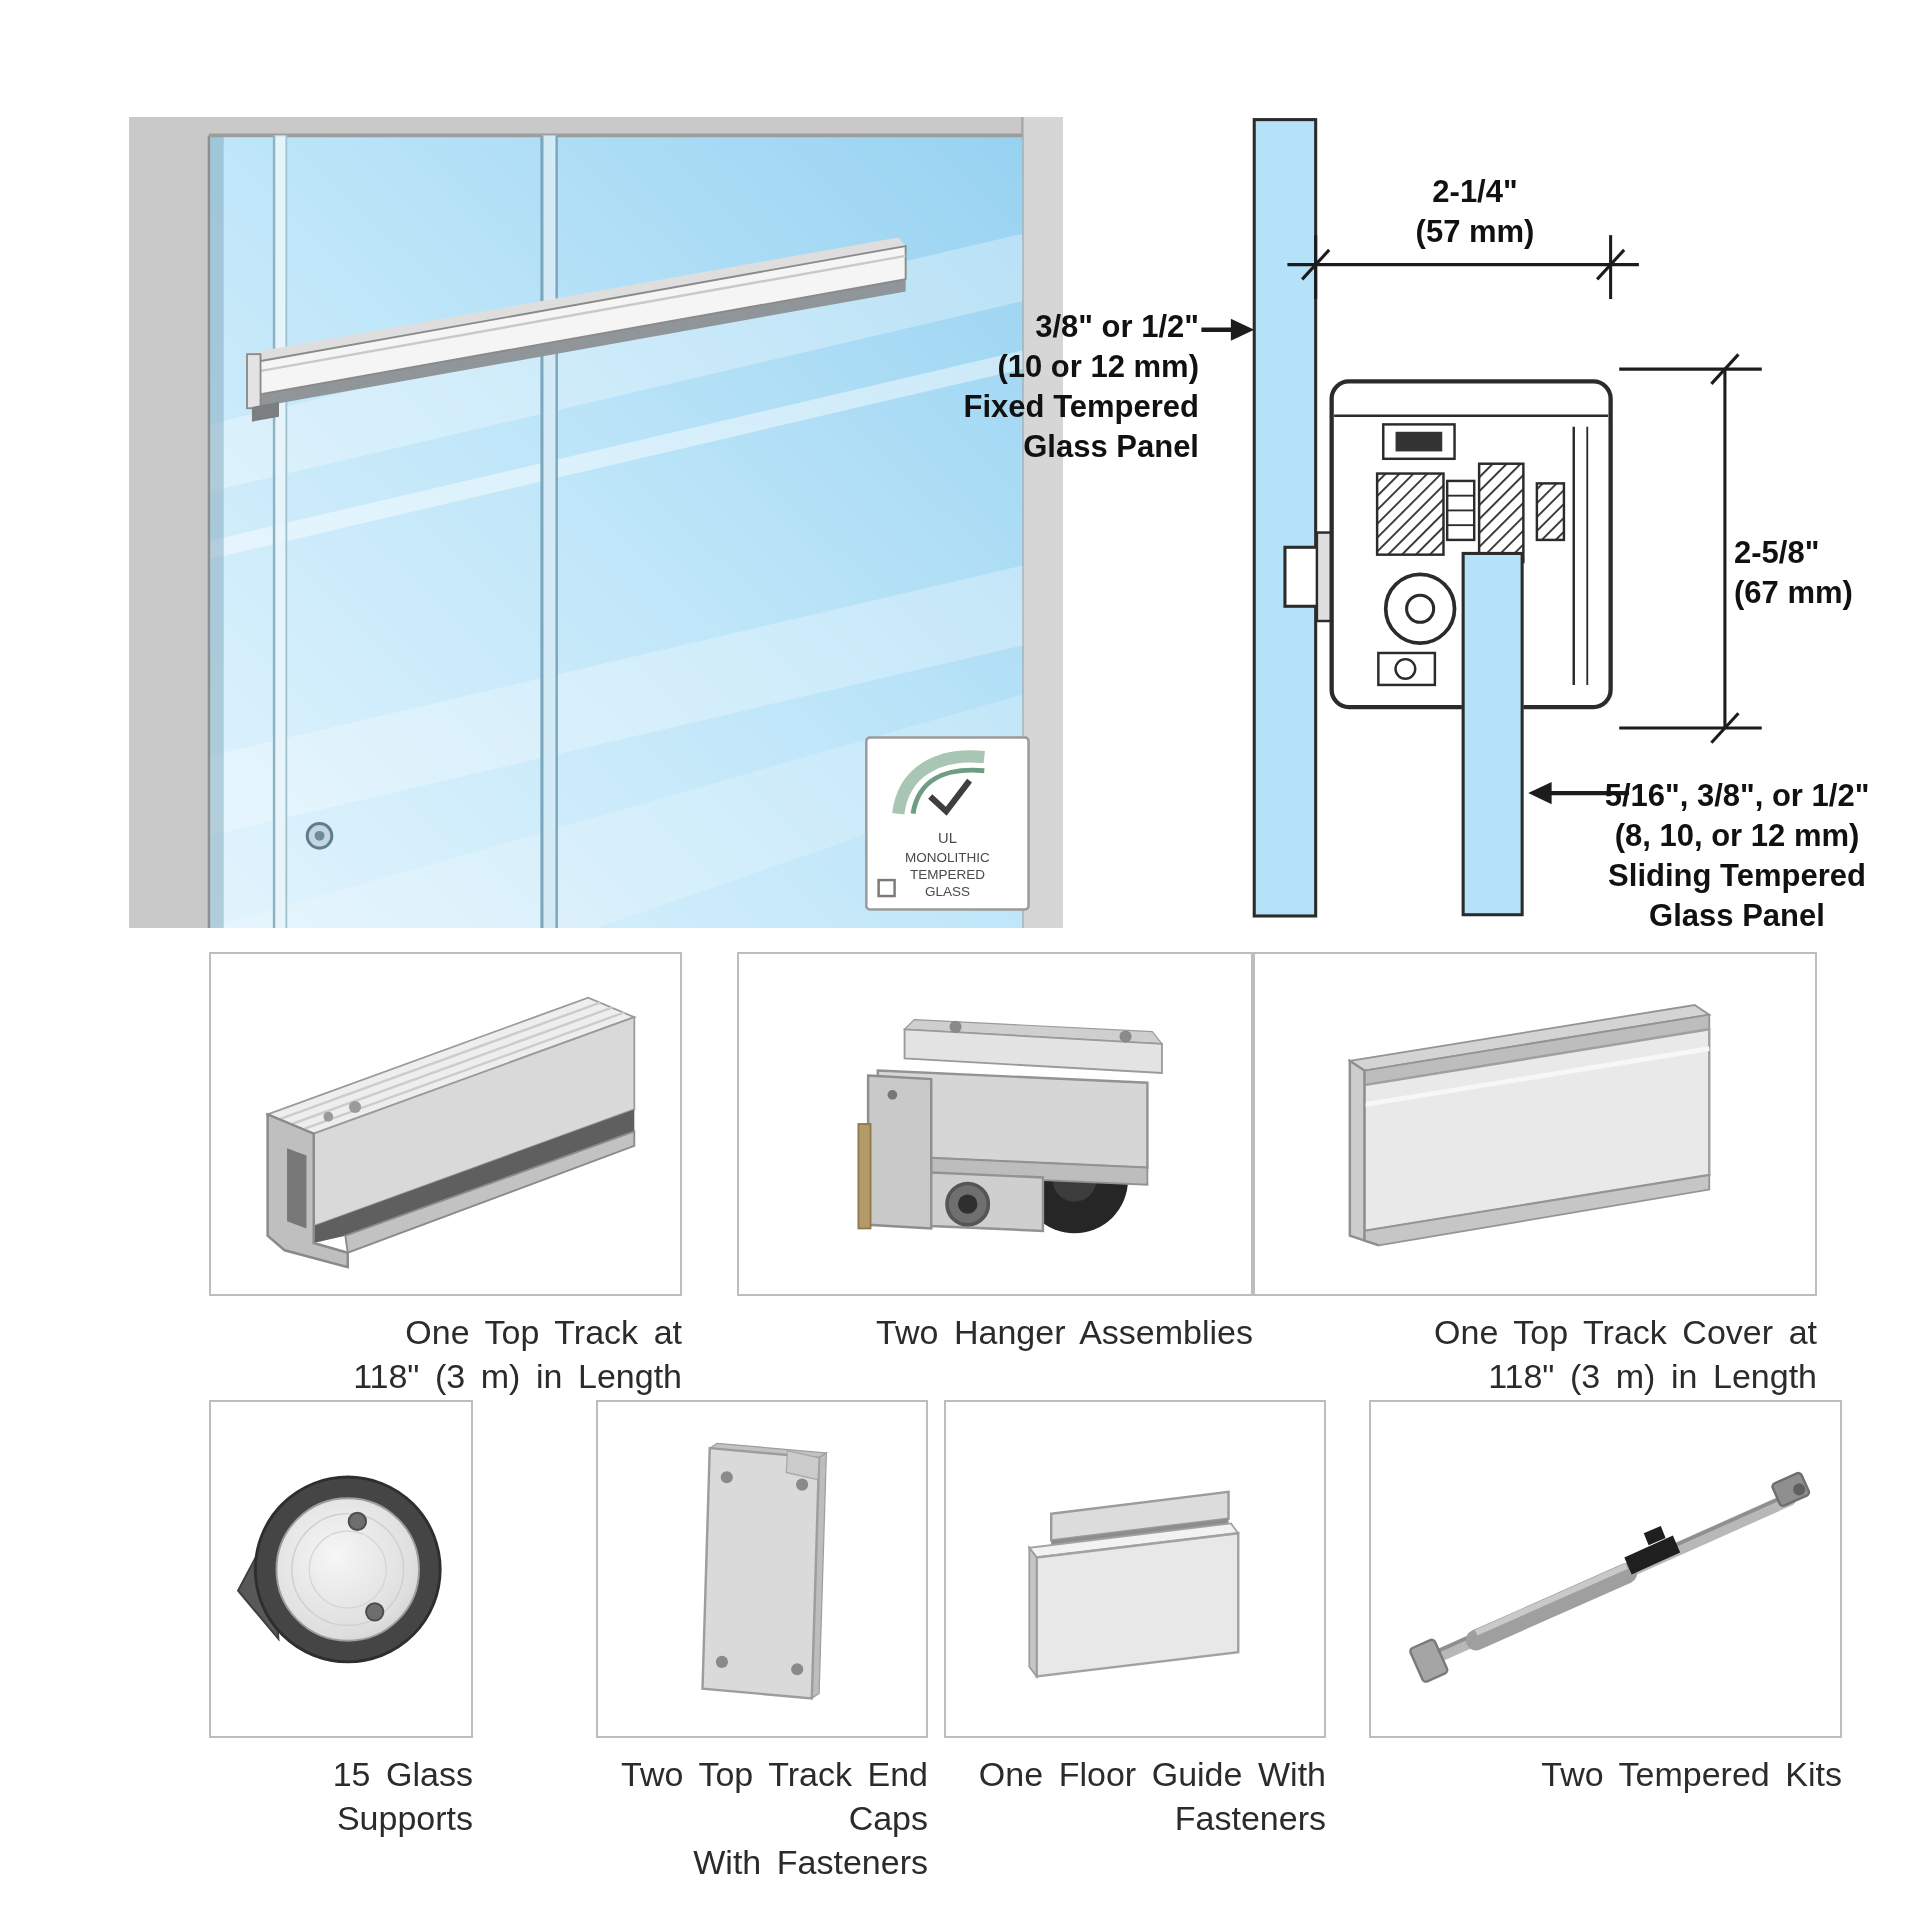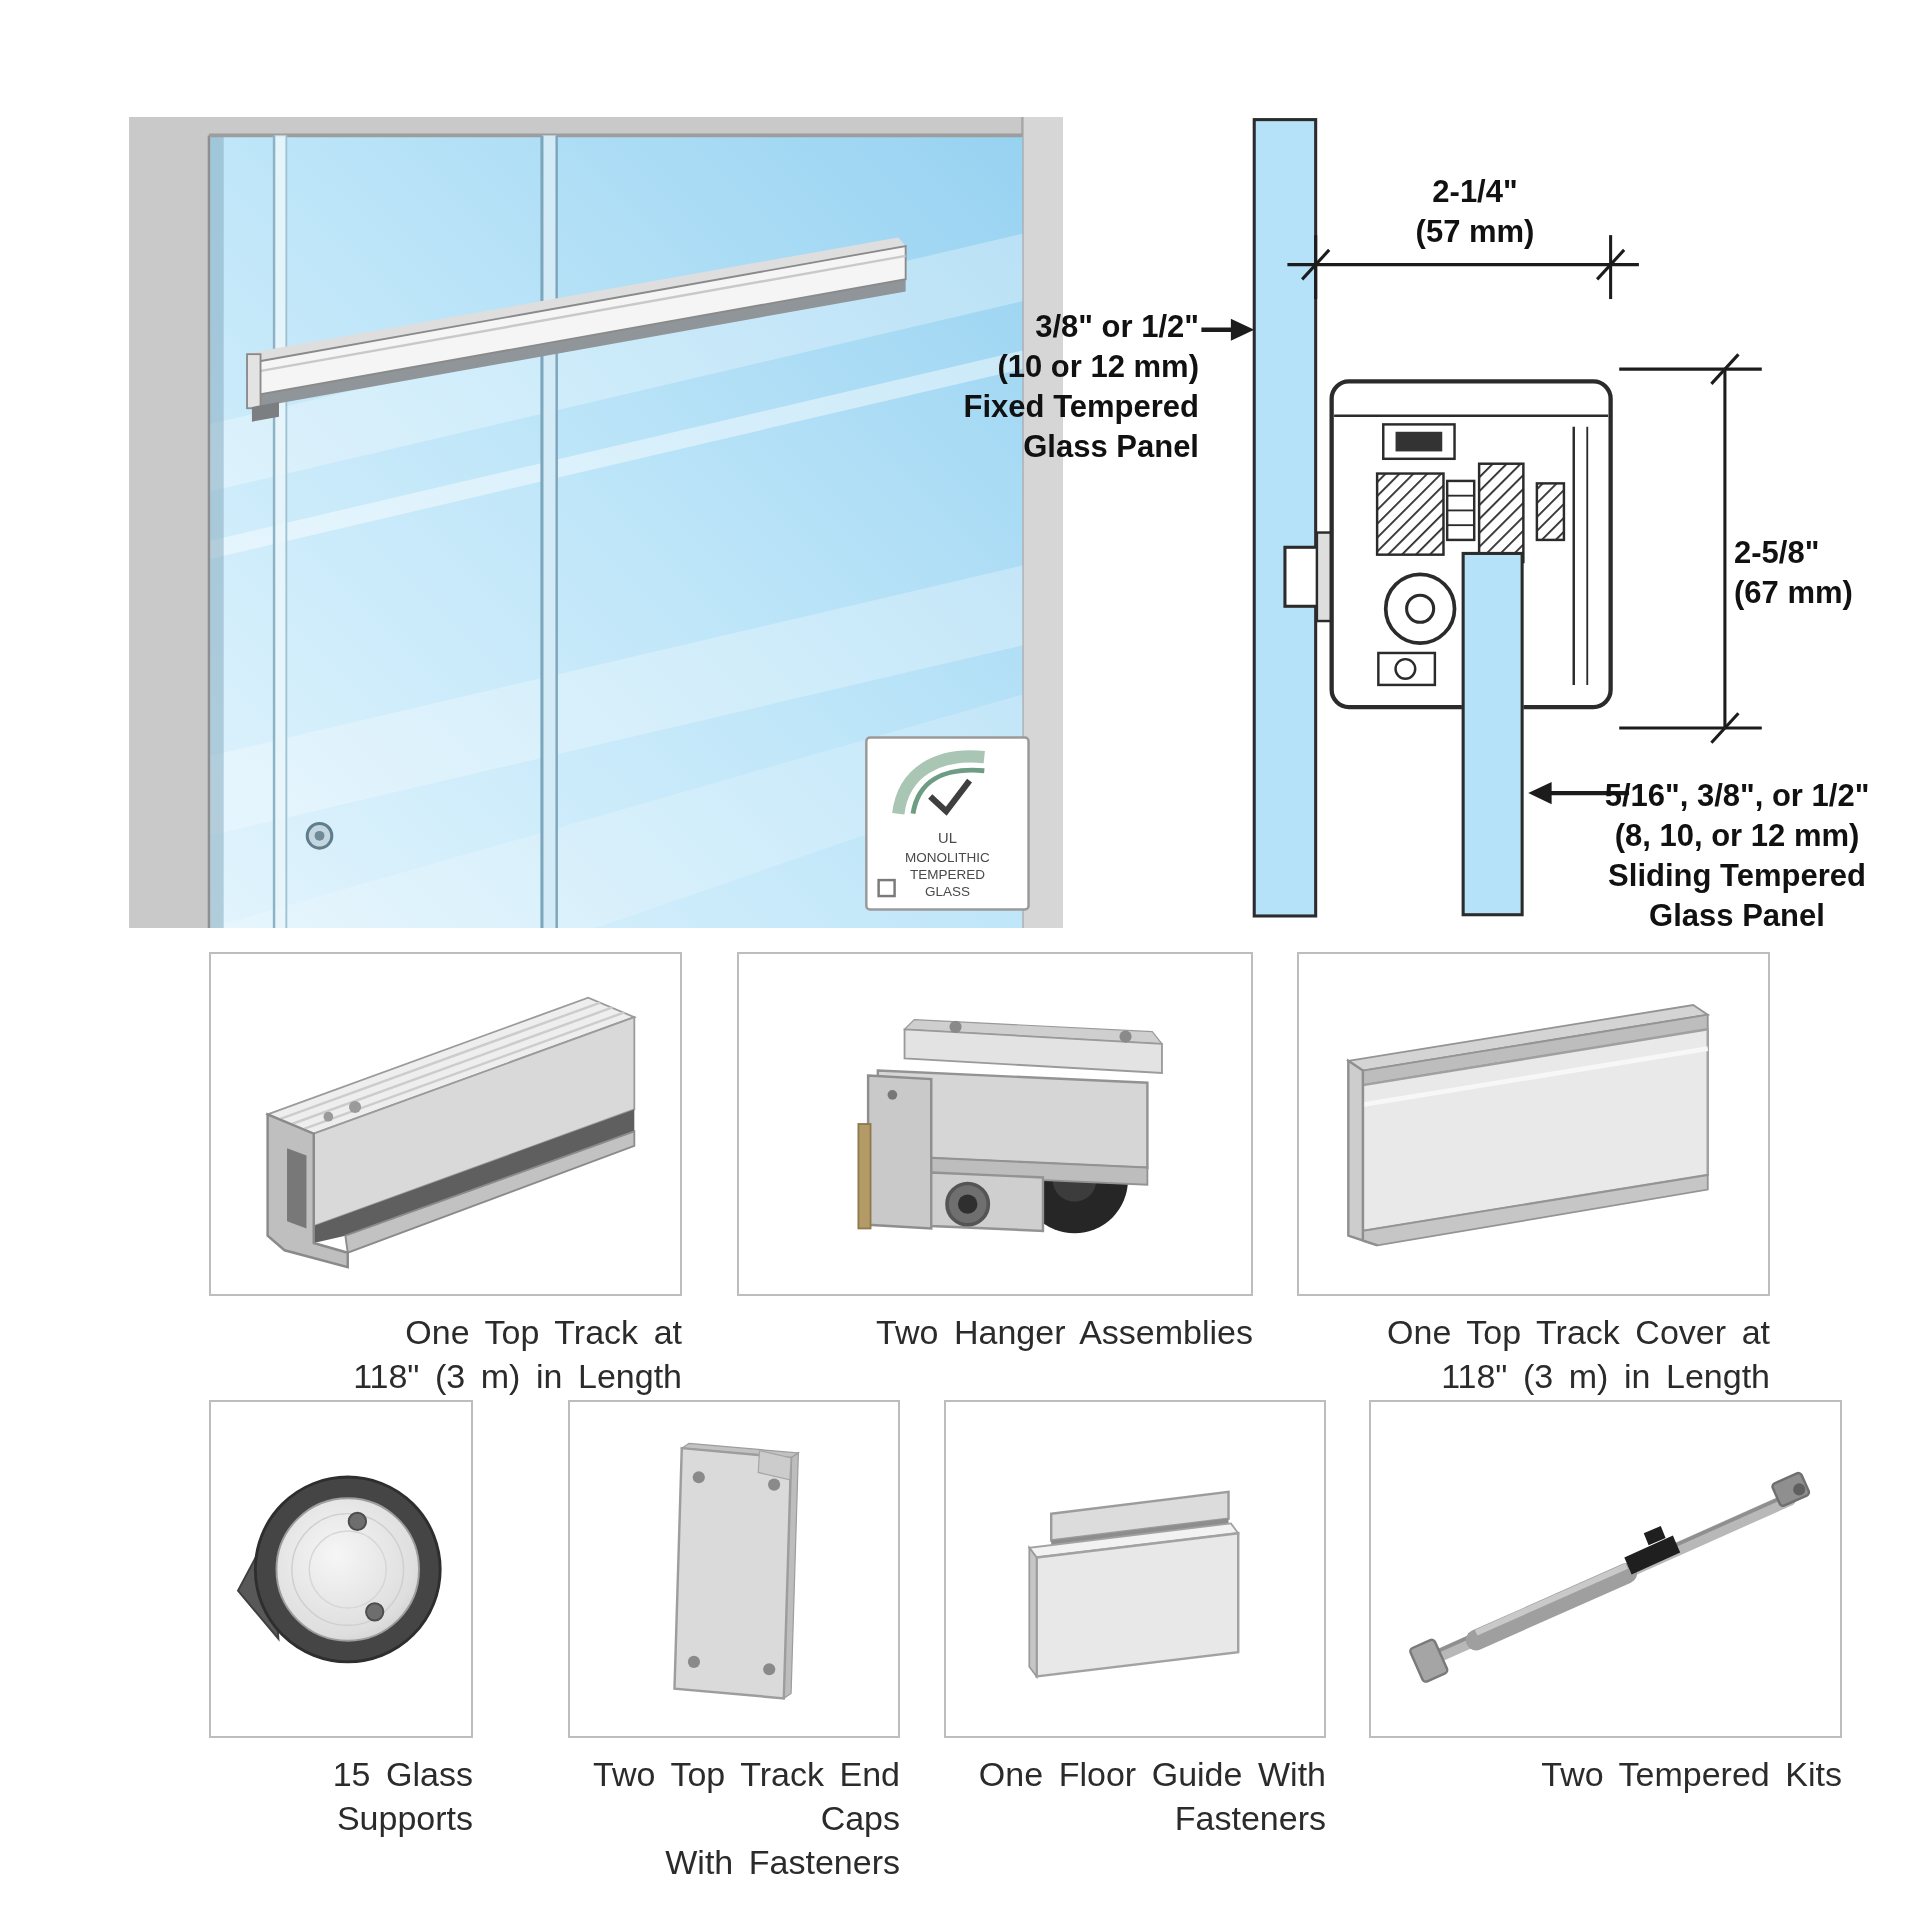--- a/index.html
+++ b/index.html
@@ -229,21 +229,21 @@
         <circle cx="170" cy="206" r="8" fill="#2f2f2f"></circle>
         <circle cx="108" cy="116" r="4" fill="#777777"></circle>
       </svg>
     </div>
     <figcaption class="caption">
       <div>Two Hanger Assemblies</div>
       <div></div>
     </figcaption>
   </figure>
 
-  <figure class="part" style="left:1253px;top:952px;width:473px;margin-left:44px;">
+  <figure class="part" style="left:1253px;top:952px;width:564px;">
     <div class="part-box" style="height:344px;">
       <svg viewBox="0 0 385 280">
         <polygon points="40,88 324,42 336,50 52,96" fill="#d4d4d4" stroke="#949494" stroke-width="1.5"></polygon>
         <polygon points="52,96 336,50 336,62 52,108" fill="#bdbdbd" stroke="#949494" stroke-width="1.5"></polygon>
         <polygon points="52,108 336,62 336,182 52,228" fill="#e9e9e9" stroke="#a0a0a0" stroke-width="2"></polygon>
         <line x1="52" y1="124" x2="336" y2="78" stroke="#f7f7f7" stroke-width="4"></line>
         <polygon points="52,228 336,182 336,194 64,240 52,236" fill="#c6c6c6" stroke="#949494" stroke-width="1.5"></polygon>
         <path d="M40,88 L52,96 L52,236 L64,240 L40,232 Z" fill="#cdcdcd" stroke="#8f8f8f" stroke-width="2"></path>
       </svg>
     </div>
@@ -271,21 +271,21 @@
         <circle cx="152" cy="88" r="9" fill="#6e6e6e" stroke="#4d4d4d" stroke-width="2"></circle>
         <circle cx="170" cy="182" r="9" fill="#6e6e6e" stroke="#4d4d4d" stroke-width="2"></circle>
       </svg>
     </div>
     <figcaption class="caption">
       <div>15 Glass Supports</div>
       <div></div>
     </figcaption>
   </figure>
 
-  <figure class="part" style="left:568px;top:1400px;width:332px;">
+  <figure class="part" style="left:596px;top:1400px;width:332px;">
     <div class="part-box" style="height:338px;">
       <svg viewBox="0 0 270 275">
         <polygon points="92,38 98,34 188,42 182,46" fill="#c2c2c2" stroke="#9d9d9d" stroke-width="1"></polygon>
         <polygon points="182,46 188,42 182,240 176,244" fill="#bdbdbd" stroke="#9d9d9d" stroke-width="1"></polygon>
         <polygon points="92,38 182,46 176,244 86,236" fill="#dadada" stroke="#9d9d9d" stroke-width="2"></polygon>
         <polygon points="156,40 182,46 181,64 155,58" fill="#cccccc" stroke="#a5a5a5" stroke-width="1"></polygon>
         <circle cx="106" cy="62" r="5" fill="#8a8a8a"></circle>
         <circle cx="168" cy="68" r="5" fill="#8a8a8a"></circle>
         <circle cx="102" cy="214" r="5" fill="#8a8a8a"></circle>
         <circle cx="164" cy="220" r="5" fill="#8a8a8a"></circle>

